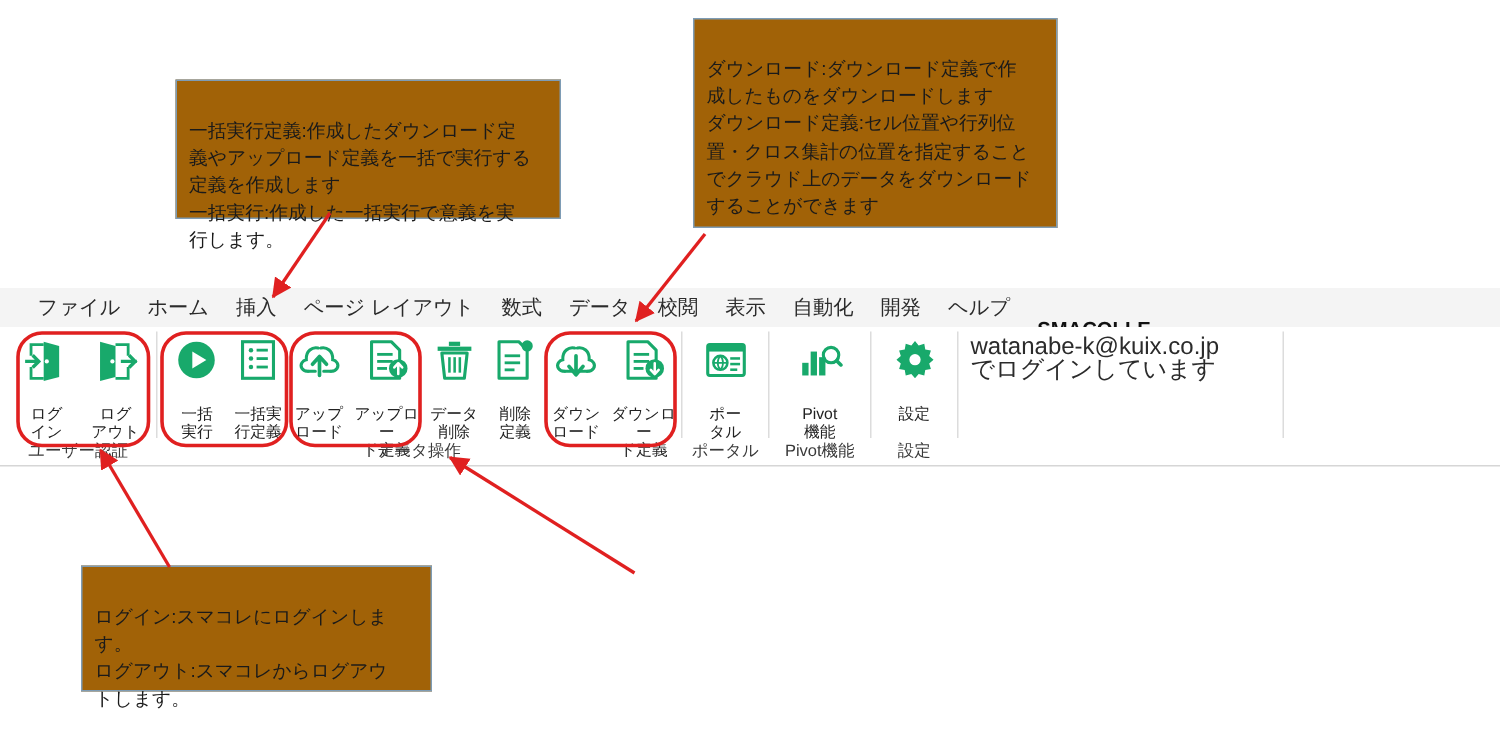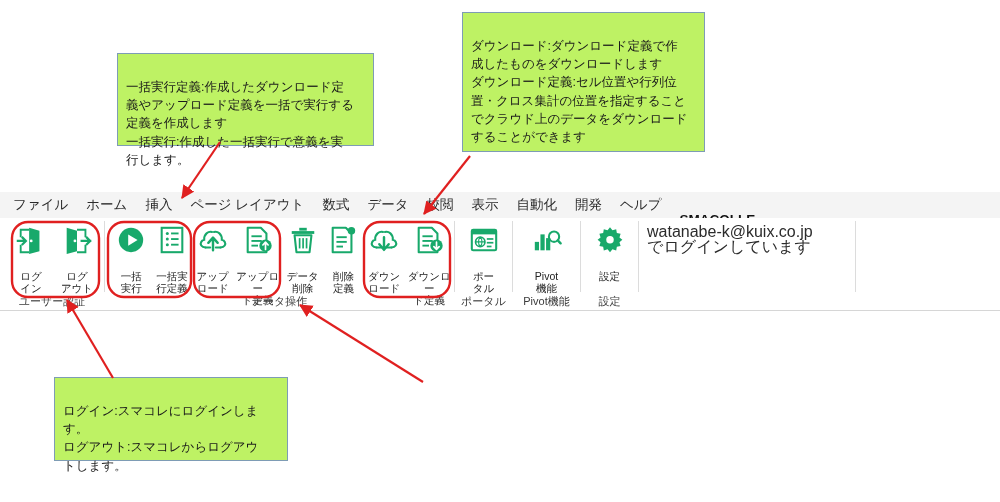--- a/index.html
+++ b/index.html
@@ -12,40 +12,40 @@
     position: relative;
     width: 1000px;
     height: 502px;
     background: #ffffff;
     overflow: hidden;
   }
 
   
   .callout {
     position: absolute;
-    background: #bef264;
+    background: #a16207;
     border: 1px solid #7e9cb5;
     box-sizing: border-box;
     padding: 6px 8px;
     font-size: 12.5px;
     line-height: 1.45;
     color: #1a1a1a;
     white-space: pre-line;
   }
   .callout-line { display: block; }
   .tabbar {
     position: absolute;
     left: 0;
     top: 192px;
     width: 1000px;
     height: 26px;
     background: #f4f4f4;
     display: flex;
     align-items: center;
-    padding-left: 4px;
+    padding-left: 16px;
     box-sizing: border-box;
   }
   .tab {
     font-size: 13.5px;
     color: #2b2b2b;
     padding: 2px 9px;
     white-space: nowrap;
     position: relative;
   }
   .tab.active {

